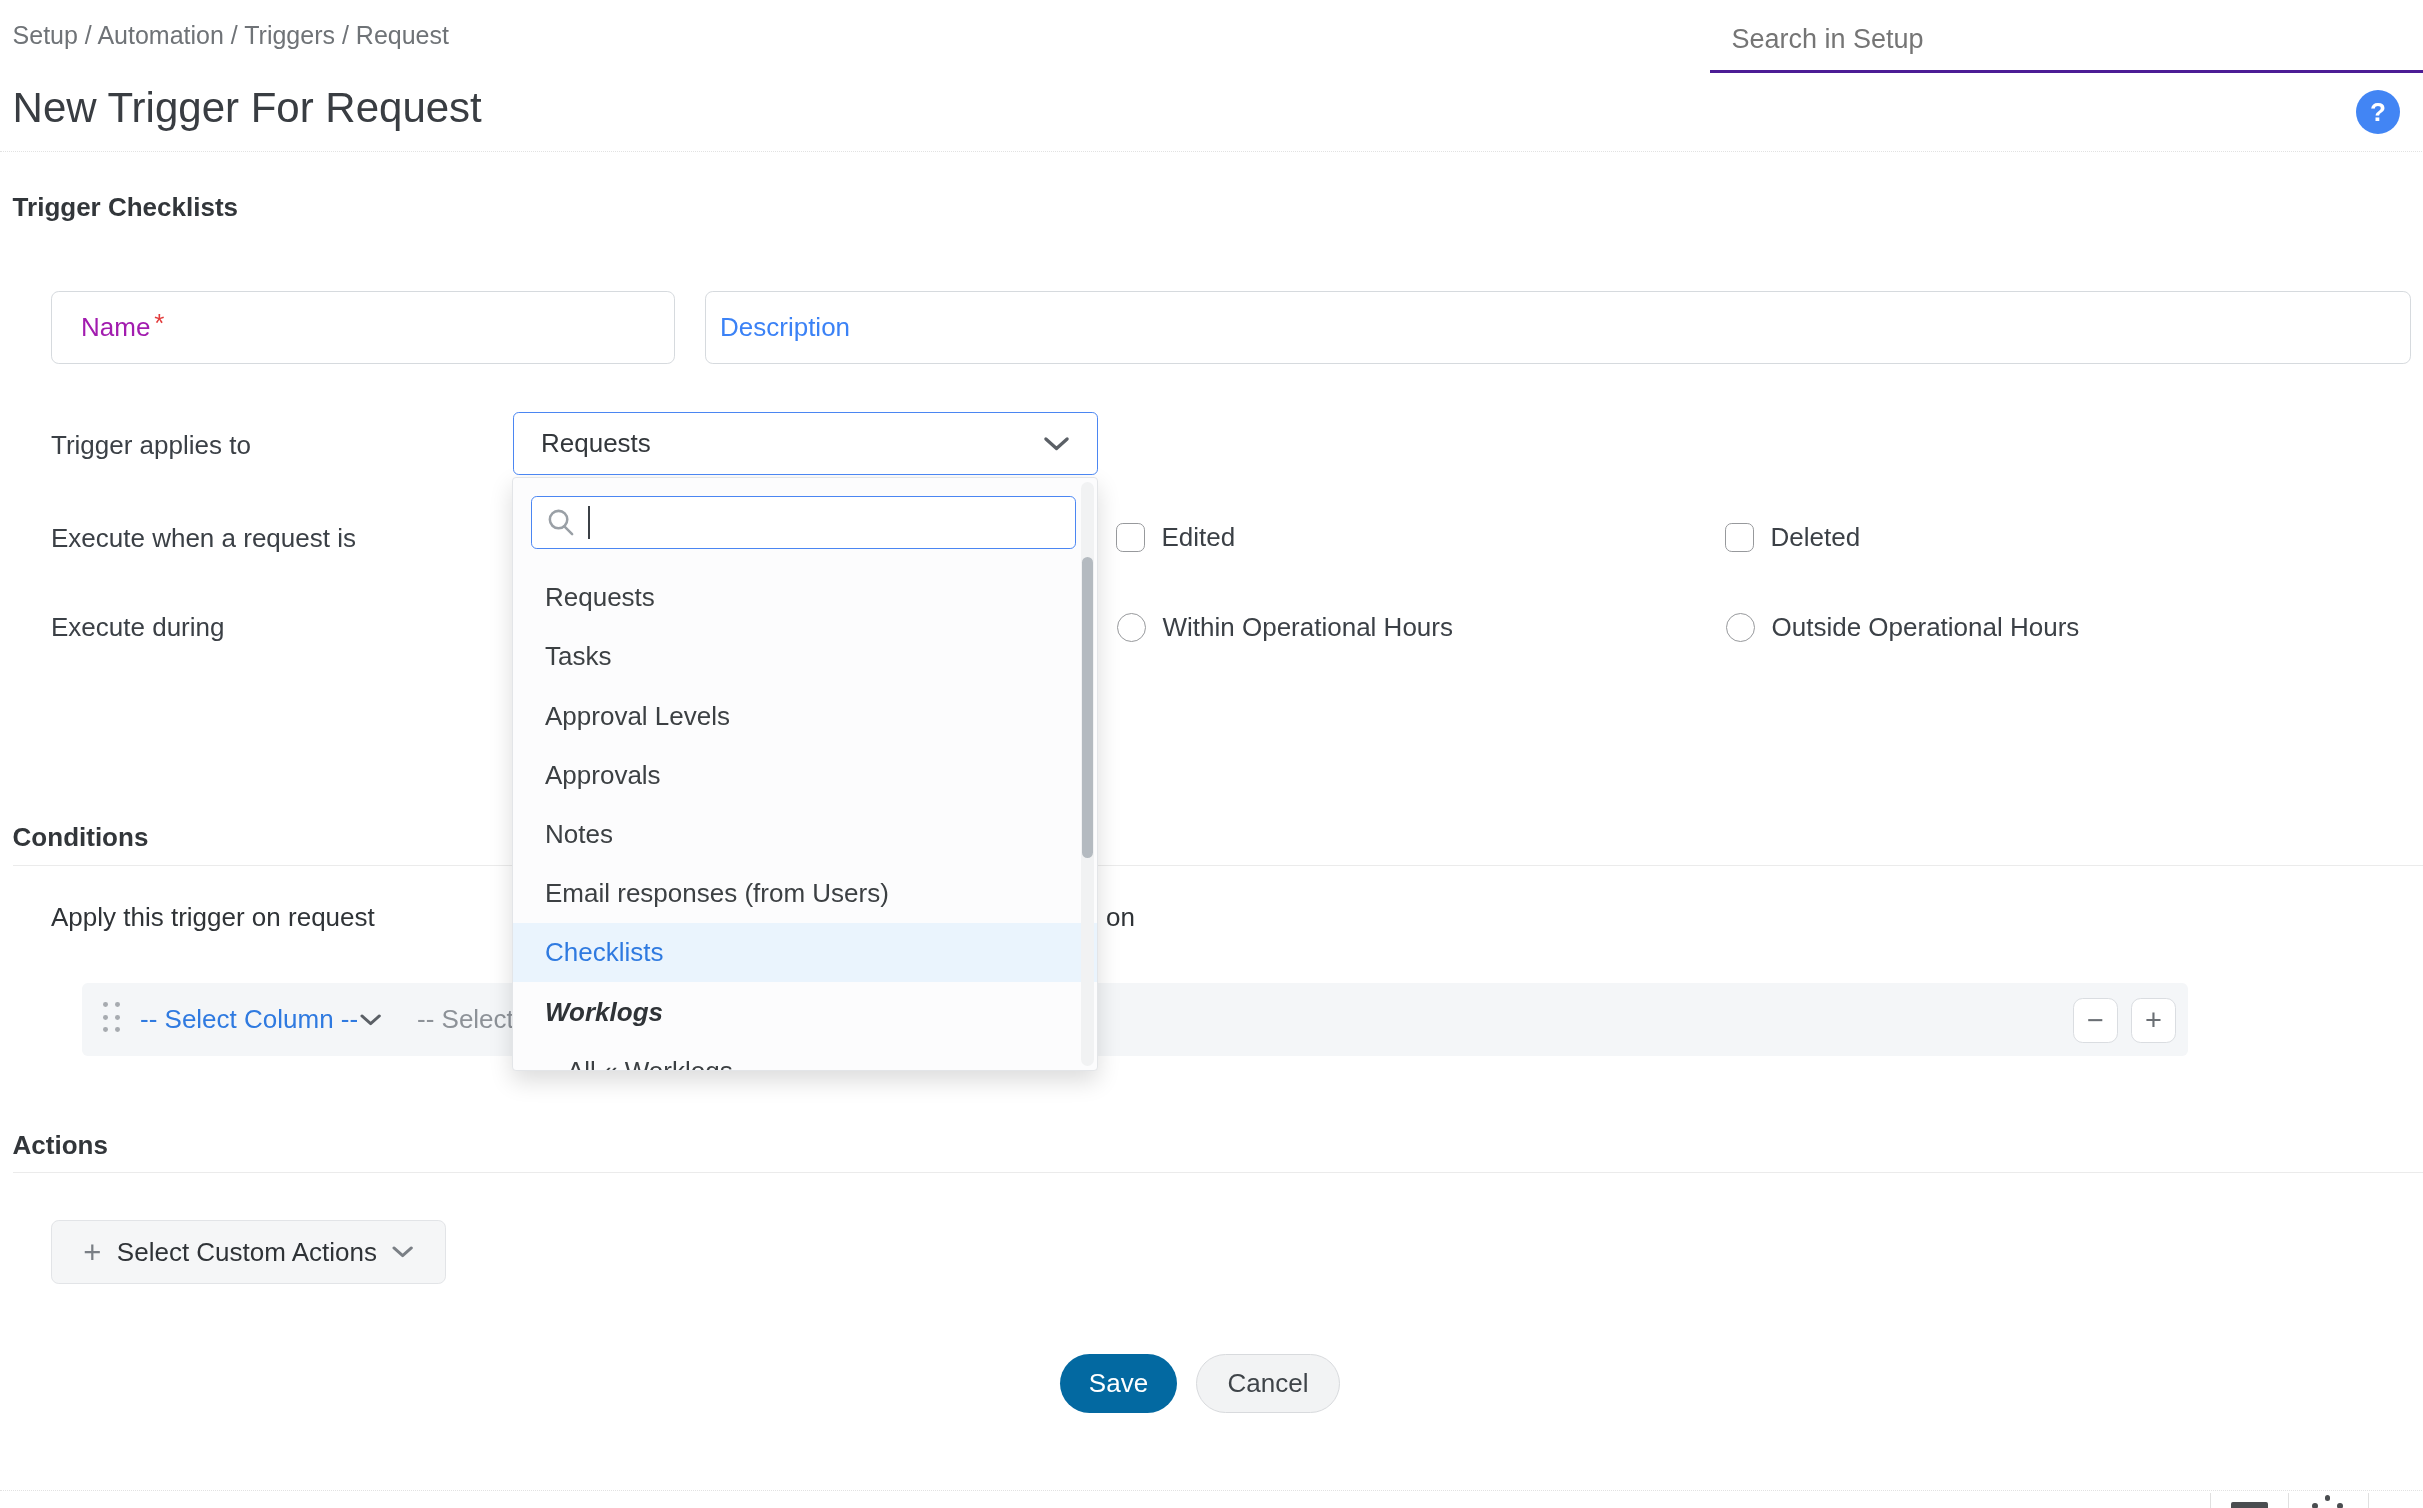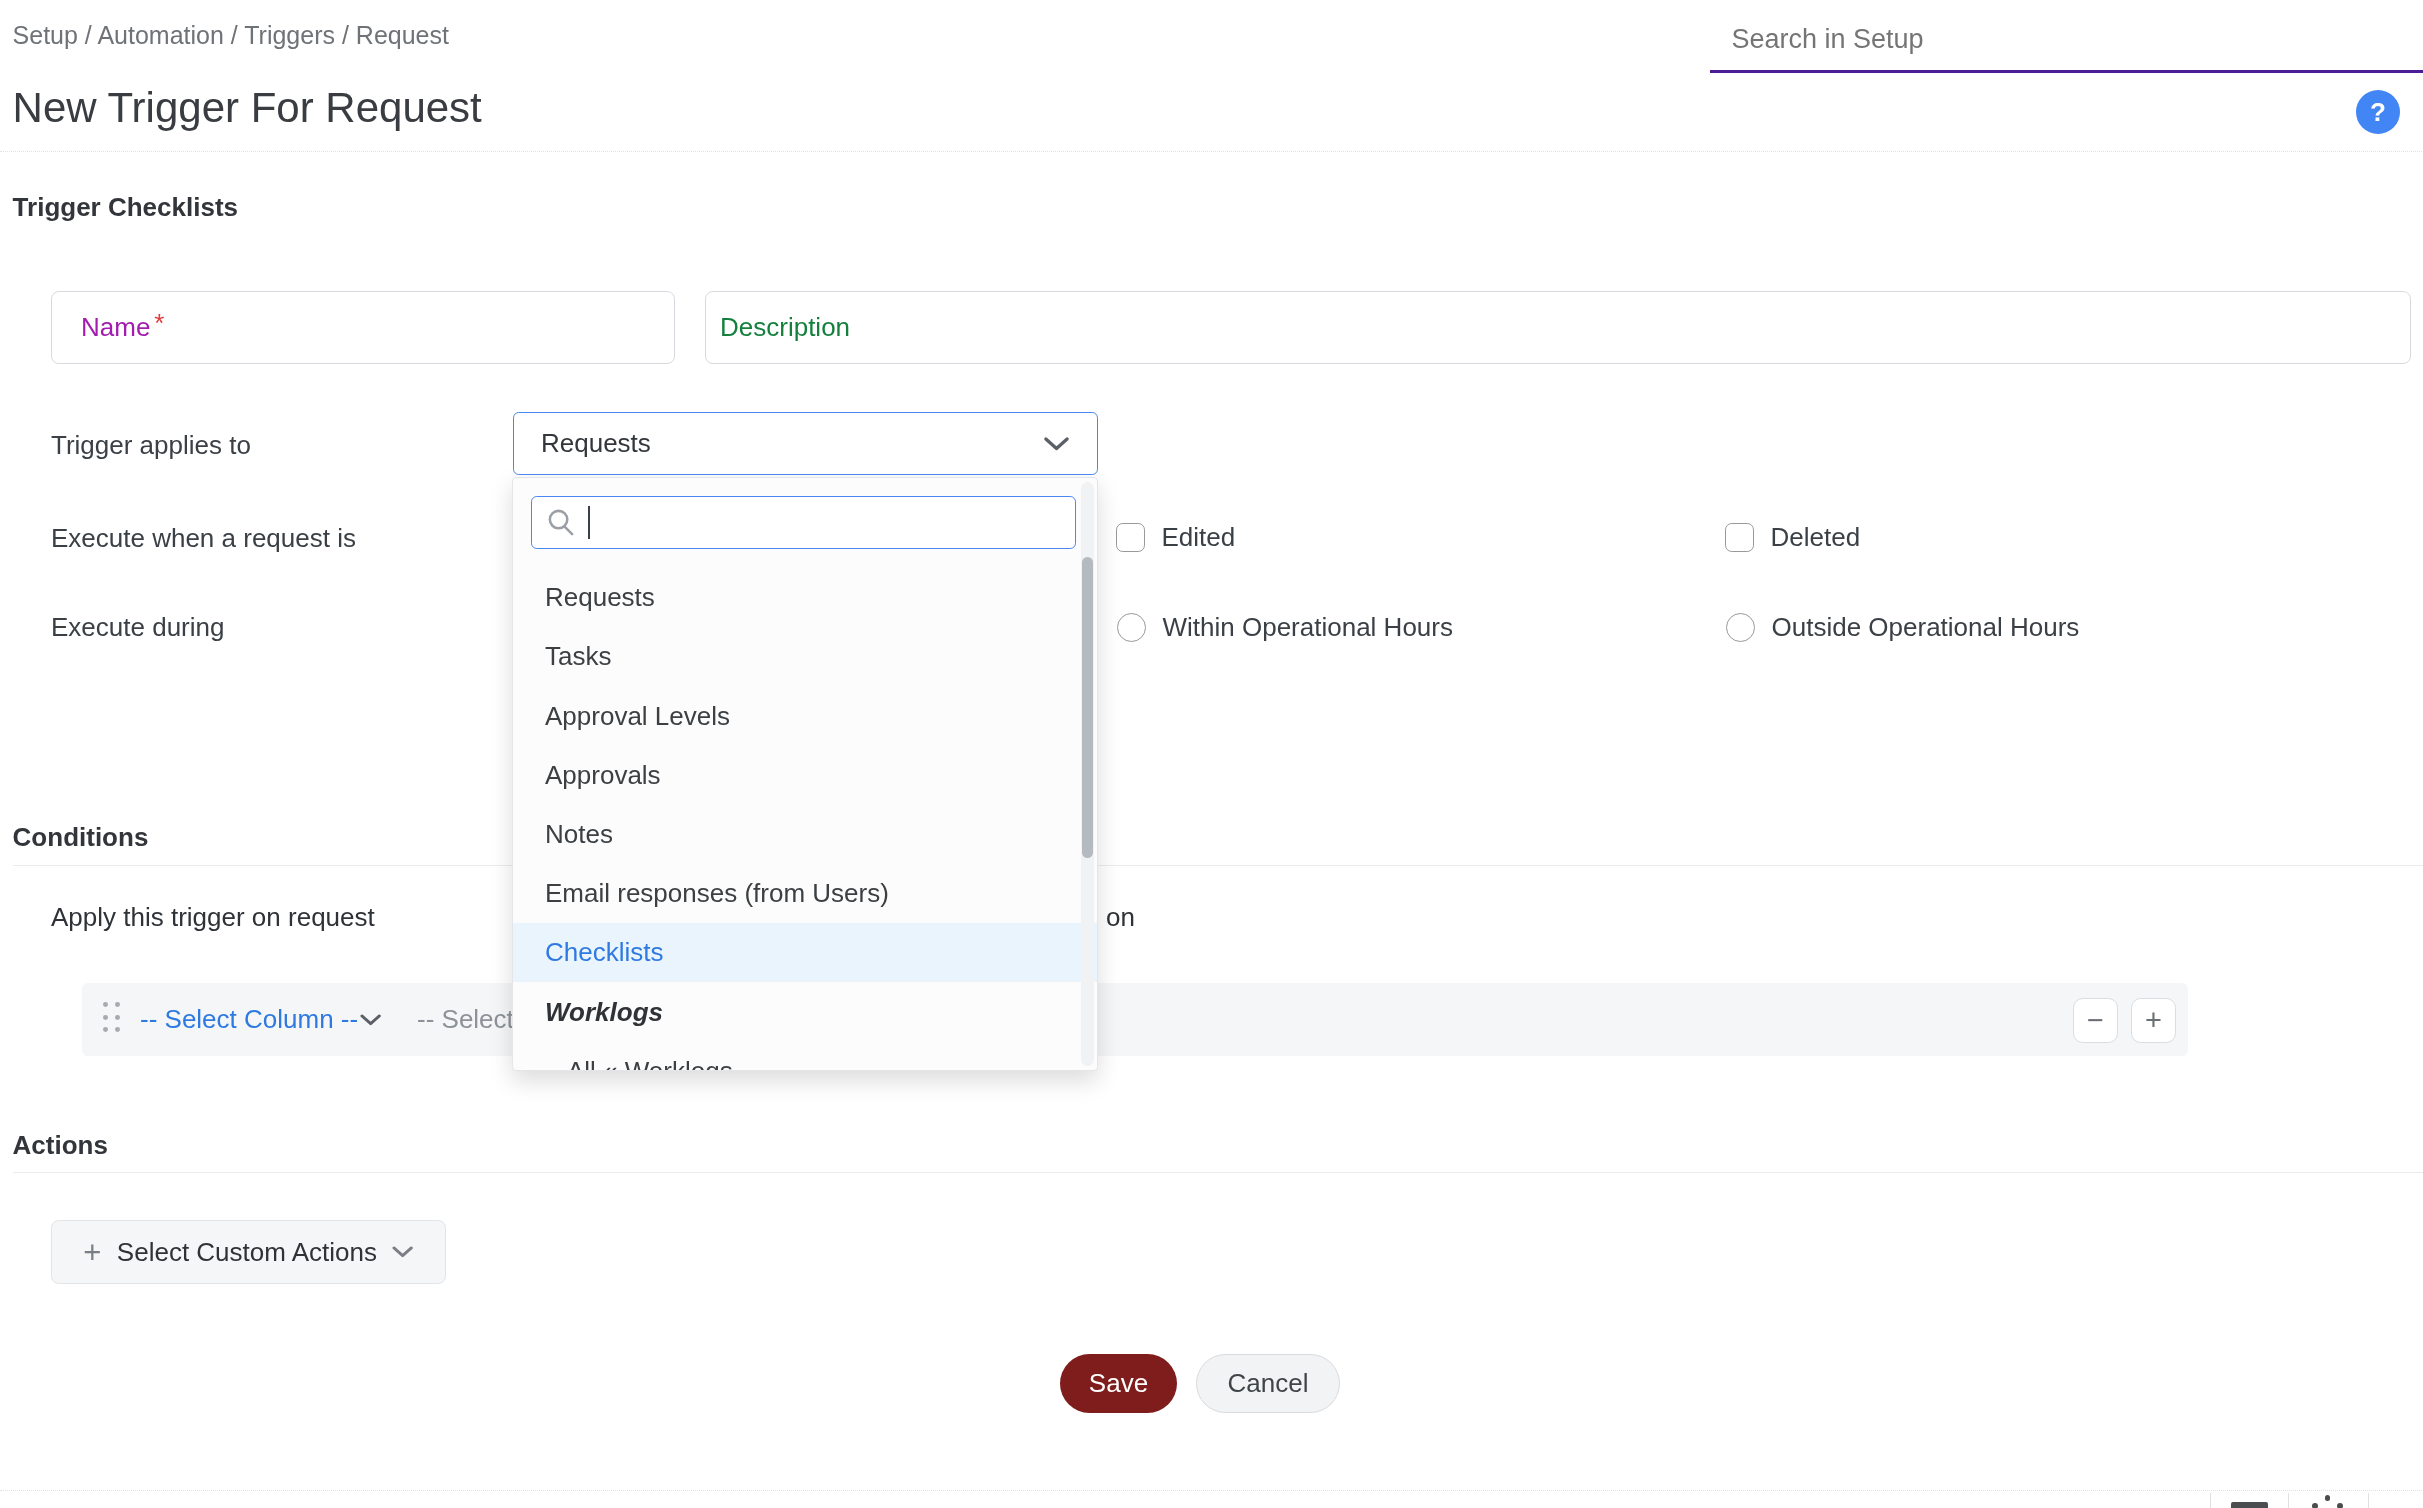--- a/index.html
+++ b/index.html
@@ -48,21 +48,21 @@
        display:flex;align-items:center;justify-content:center;color:#fff;font-size:26px;font-weight:700;cursor:pointer;">?</div>
   <div class="abs divider-dot" style="left:0;top:151px;width:2424px;height:0;"></div>
 
   <div class="abs txt heading" style="left:12.6px;top:192px;">Trigger Checklists</div>
 
   <div class="abs inputbox" style="left:51px;top:291px;width:624px;height:73px;">
     <span class="txt" style="color:#a21caf;">Name</span>
     <span class="txt" style="color:#e23b3b;margin-left:3.9px;position:relative;top:-3.9px;">*</span>
   </div>
 
-  <div class="abs inputbox" style="left:705px;top:291px;width:1706px;height:73px;color:#15803d;padding-left:14px;">
+  <div class="abs inputbox" style="left:705px;top:291px;width:1706px;height:73px;color:#3b82f6;padding-left:14px;">
     <span class="txt">Description</span>
   </div>
 
   <div class="abs txt label" style="left:51px;top:430px;">Trigger applies to</div>
 
   <div class="abs" style="left:513px;top:412px;width:585px;height:63px;background:#fff;
        border:1.9px solid #4b86f2;border-radius:5.8px;box-sizing:border-box;display:flex;align-items:center;
        padding:0 27px;z-index:31;cursor:pointer;">
     <span class="txt" style="font-size:26px;color:#33373b;flex:1;">Requests</span>
     <svg width="27" height="17.5" viewBox="0 0 28 18">
@@ -123,21 +123,21 @@
   <div class="abs" style="left:51px;top:1220px;width:395px;height:64px;background:#f5f6f7;
        border:1px solid #e2e4e7;border-radius:7.8px;box-sizing:border-box;display:flex;align-items:center;
        justify-content:center;gap:15.5px;cursor:pointer;">
     <span style="font-size:31px;color:#7a7f85;line-height:1;">+</span>
     <span class="txt" style="font-size:26px;color:#2f3337;">Select Custom Actions</span>
     <svg width="21.3" height="13.6" viewBox="0 0 22 14">
       <polyline points="2,3 11,11 20,3" fill="none" stroke="#7a7f85" stroke-width="3" stroke-linecap="round" stroke-linejoin="round"></polyline>
     </svg>
   </div>
 
-  <div class="abs pill" style="left:1060px;top:1354px;width:117px;height:59px;background:#7f1d1d;color:#fff;">Save</div>
+  <div class="abs pill" style="left:1060px;top:1354px;width:117px;height:59px;background:#0369a1;color:#fff;">Save</div>
   <div class="abs pill" style="left:1196px;top:1354px;width:144px;height:59px;background:#f2f3f4;
        border:1px solid #d8dadd;color:#3f4449;">Cancel</div>
 
   <div class="abs divider-dot" style="left:0;top:1490px;width:2424px;height:0;"></div>
   <div class="abs" style="left:2210px;top:1493px;width:1px;height:15.5px;background:#e0e0e0;"></div>
   <div class="abs" style="left:2288px;top:1493px;width:1px;height:15.5px;background:#e0e0e0;"></div>
   <div class="abs" style="left:2368px;top:1493px;width:1px;height:15.5px;background:#e0e0e0;"></div>
   <div class="abs" style="left:2231px;top:1502px;width:37px;height:9.7px;background:#4a4d50;border-radius:1.9px;"></div>
   <div class="abs" style="left:2312px;top:1495px;width:33px;height:13.6px;">
     <i class="abs" style="left:12.6px;top:0;width:5.8px;height:5.8px;border-radius:50%;background:#4a4d50;"></i>

